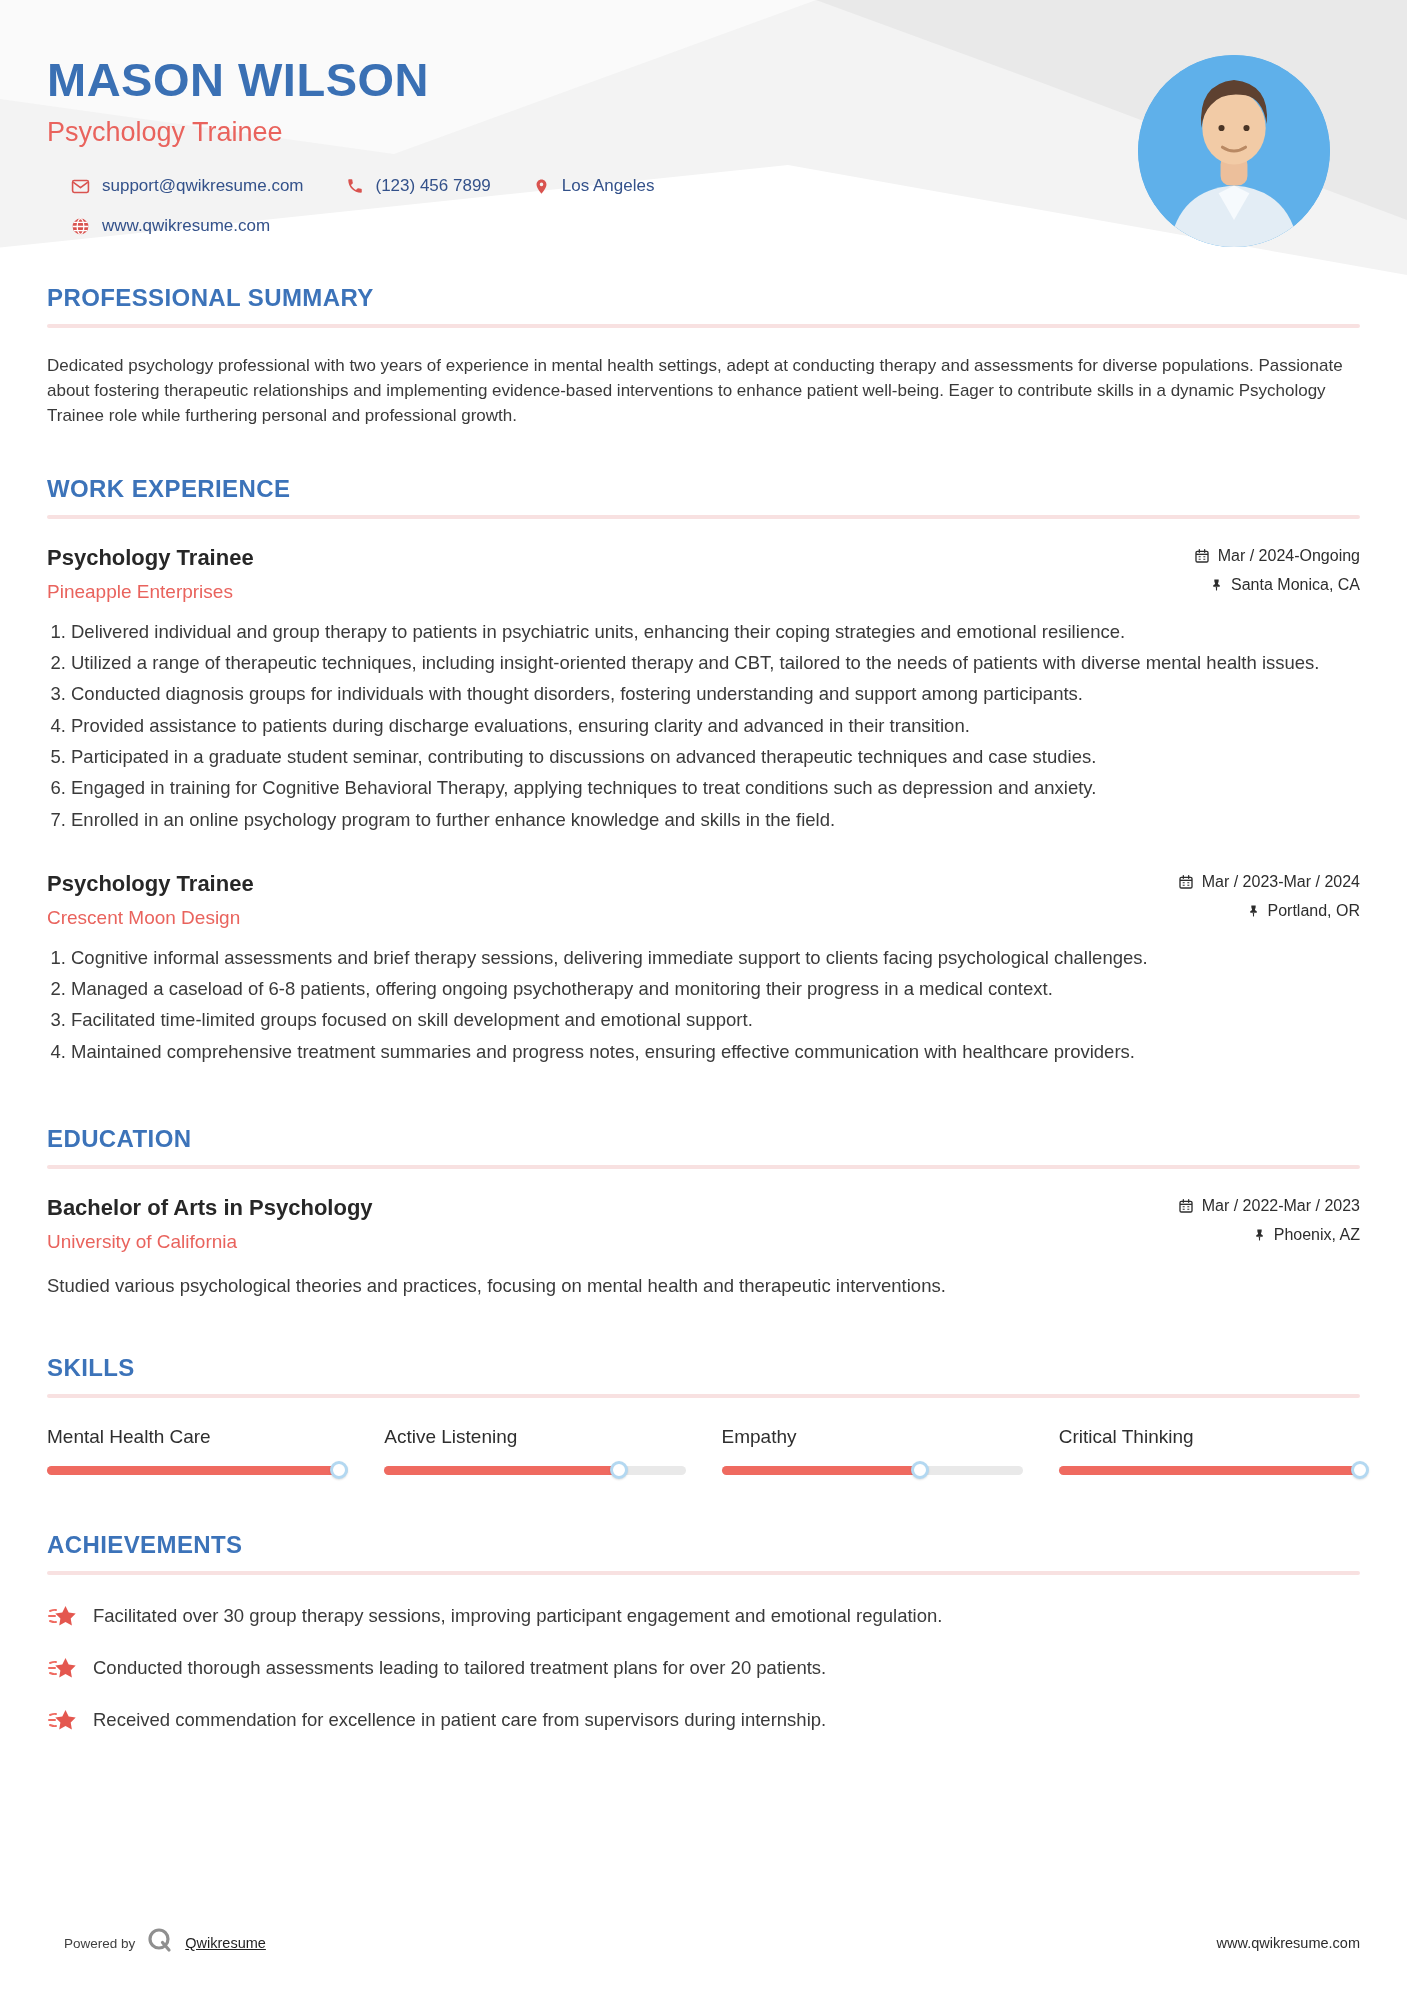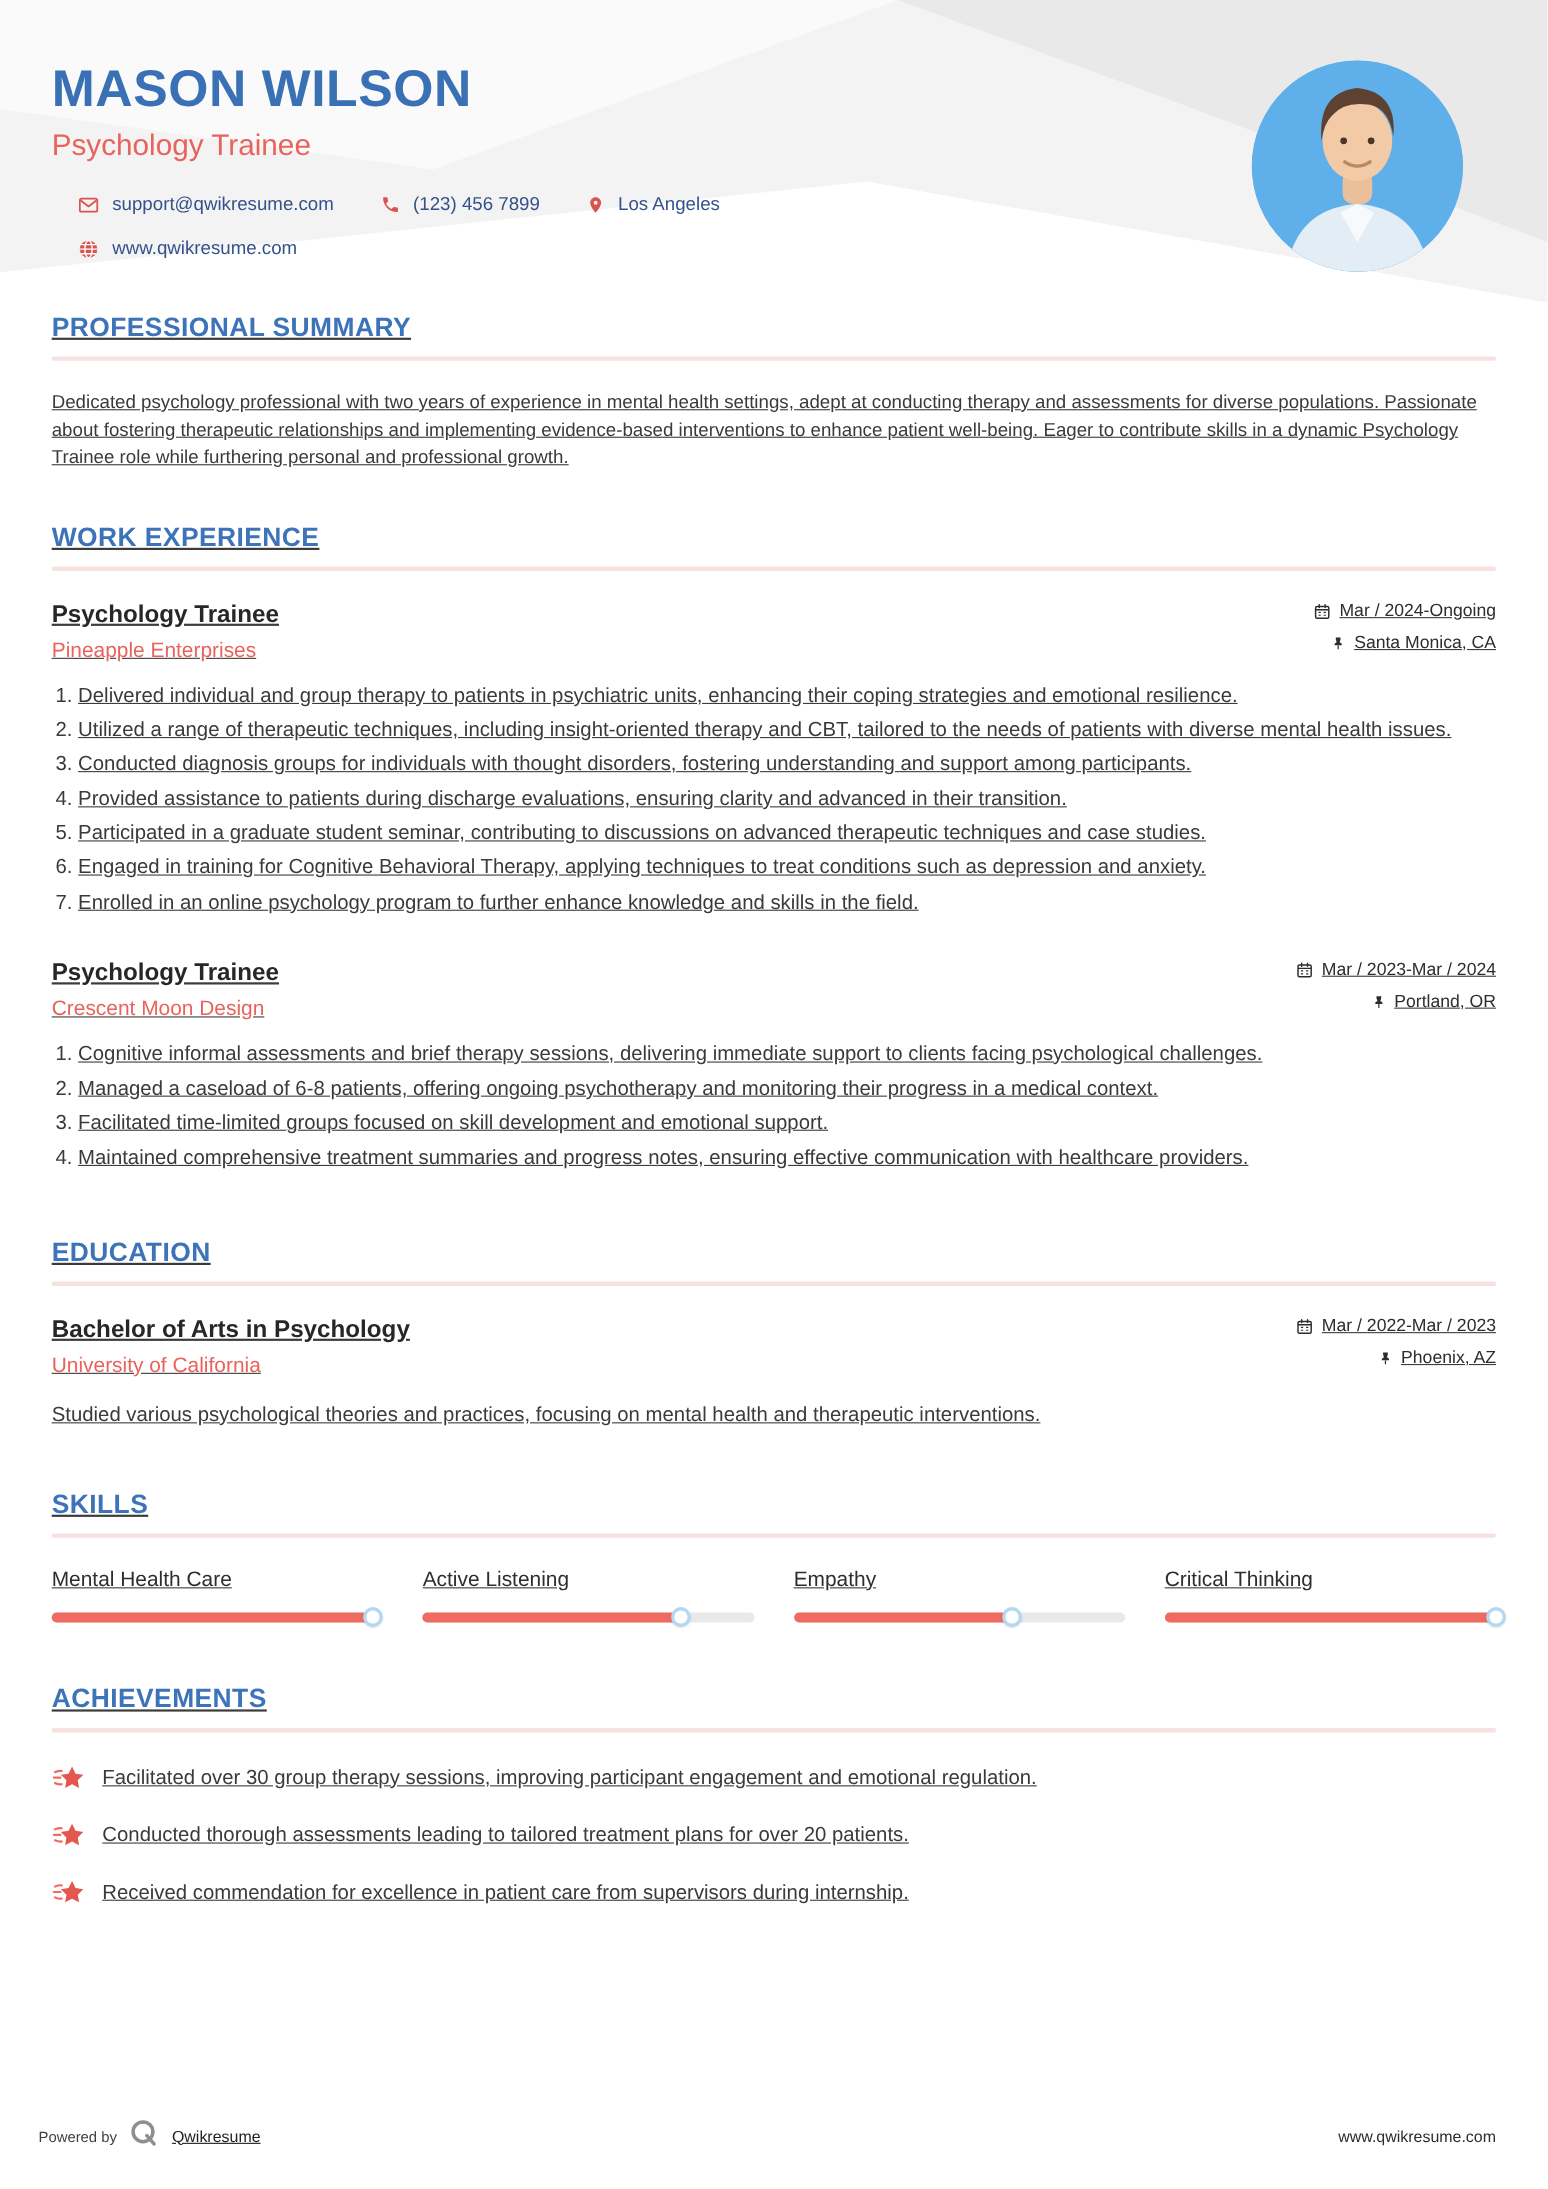--- a/index.html
+++ b/index.html
@@ -26,21 +26,21 @@
   .contacts { margin-top:28px; }
   .contact-row { display:flex; align-items:center; gap:42px; margin-bottom:20px;padding-left:24px; }
   .contact { display:inline-flex; align-items:center; gap:12px; font-size:17px;
     color:#33518a; text-decoration:none; cursor:pointer; }
   .contact svg { display:block; }
 
   .avatar { position:absolute; top:55px; right:77px; width:192px; height:192px;
     border-radius:50%; background:#5fb0ea; overflow:hidden; }
   .avatar svg { width:100%; height:100%; display:block; }
 
-  main { padding:0 47px; position:relative;text-decoration:underline; }
+  main { padding:0 47px; position:relative; }
 
   section { margin-top:46px; }
   .sec-head { font-size:24px; font-weight:700; color:#3c73b9; letter-spacing:0.4px; }
   .sec-divider { height:4px; background:#f8e1e1; border-radius:2px; margin-top:12px; }
 
   
   .summary-text { margin-top:26px; font-size:17px; line-height:1.47; color:#3a3a3a; }
 
   
   .entry { margin-top:26px; }
@@ -66,21 +66,21 @@
     width:18px; height:18px; border-radius:50%; background:#ffffff;
     border:3px solid #b3d8f1; box-shadow:0 1px 2px rgba(0,0,0,0.12); cursor:pointer; }
 
   
   .ach-list { margin-top:26px; }
   .ach-item { display:flex; align-items:center; gap:16px; margin-bottom:22px; }
   .ach-item svg { flex:0 0 auto; display:block; }
   .ach-text { font-size:18.5px; color:#3a3a3a; line-height:1.4; }
 
   
-  footer { position:absolute; left:35px; right:47px; bottom:30px;
+  footer { position:absolute; left:64px; right:47px; bottom:30px;
     display:flex; justify-content:space-between; align-items:center; }
   .footer-left { display:flex; align-items:center; gap:10px; }
   .powered-by { font-size:13.5px; color:#3f3f3f; }
   .brand-link { font-size:14.5px; color:#1f1f1f; text-decoration:underline; cursor:pointer; }
   .footer-site { font-size:14.5px; color:#2c2c2c; }
 </style>
 </head>
 <body>
 
 <div class="page">

